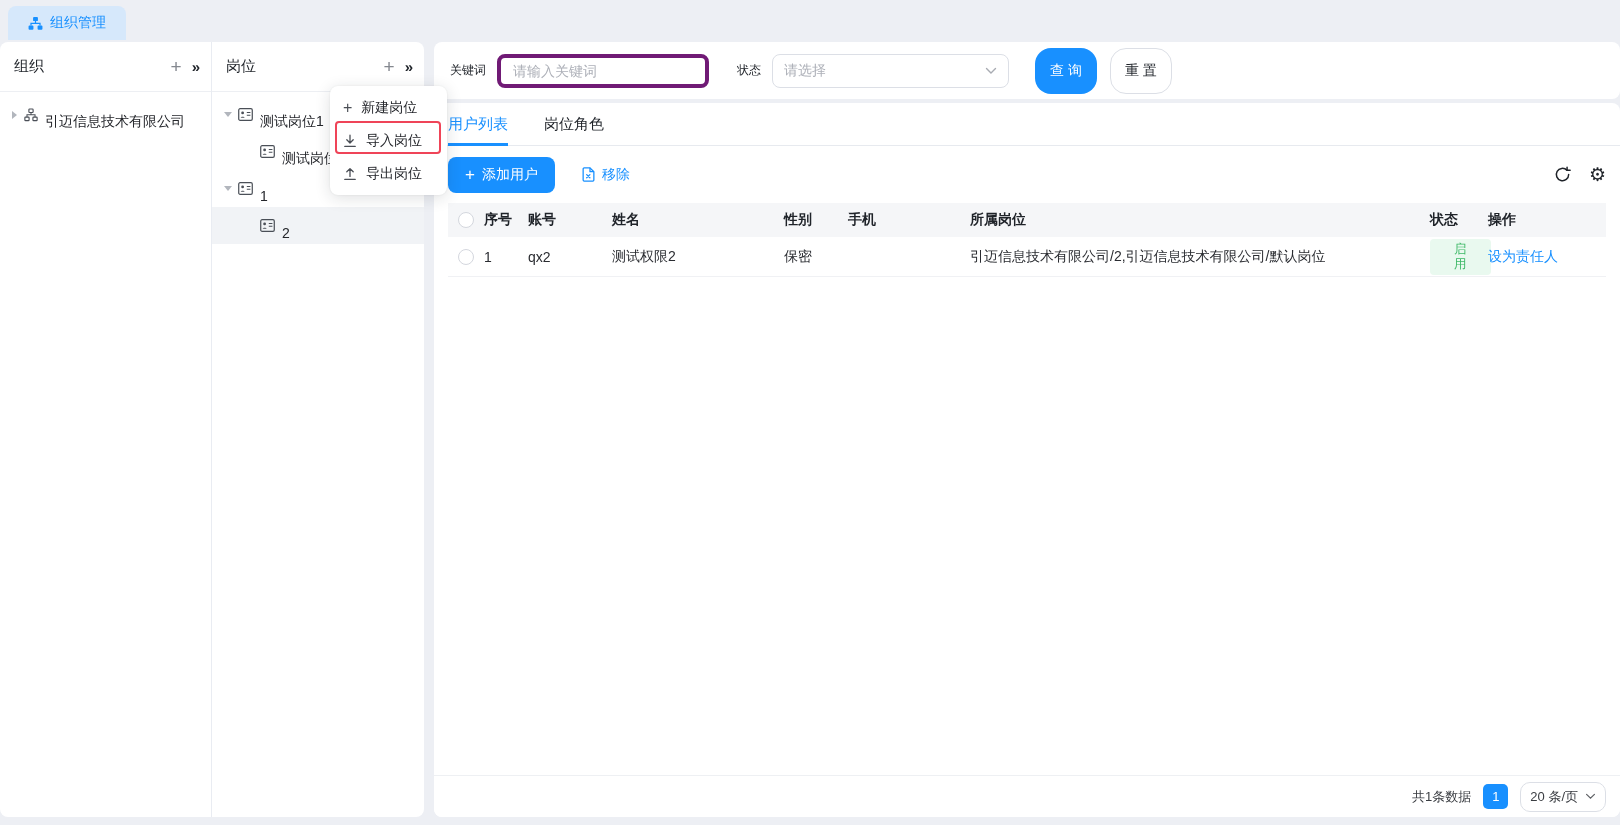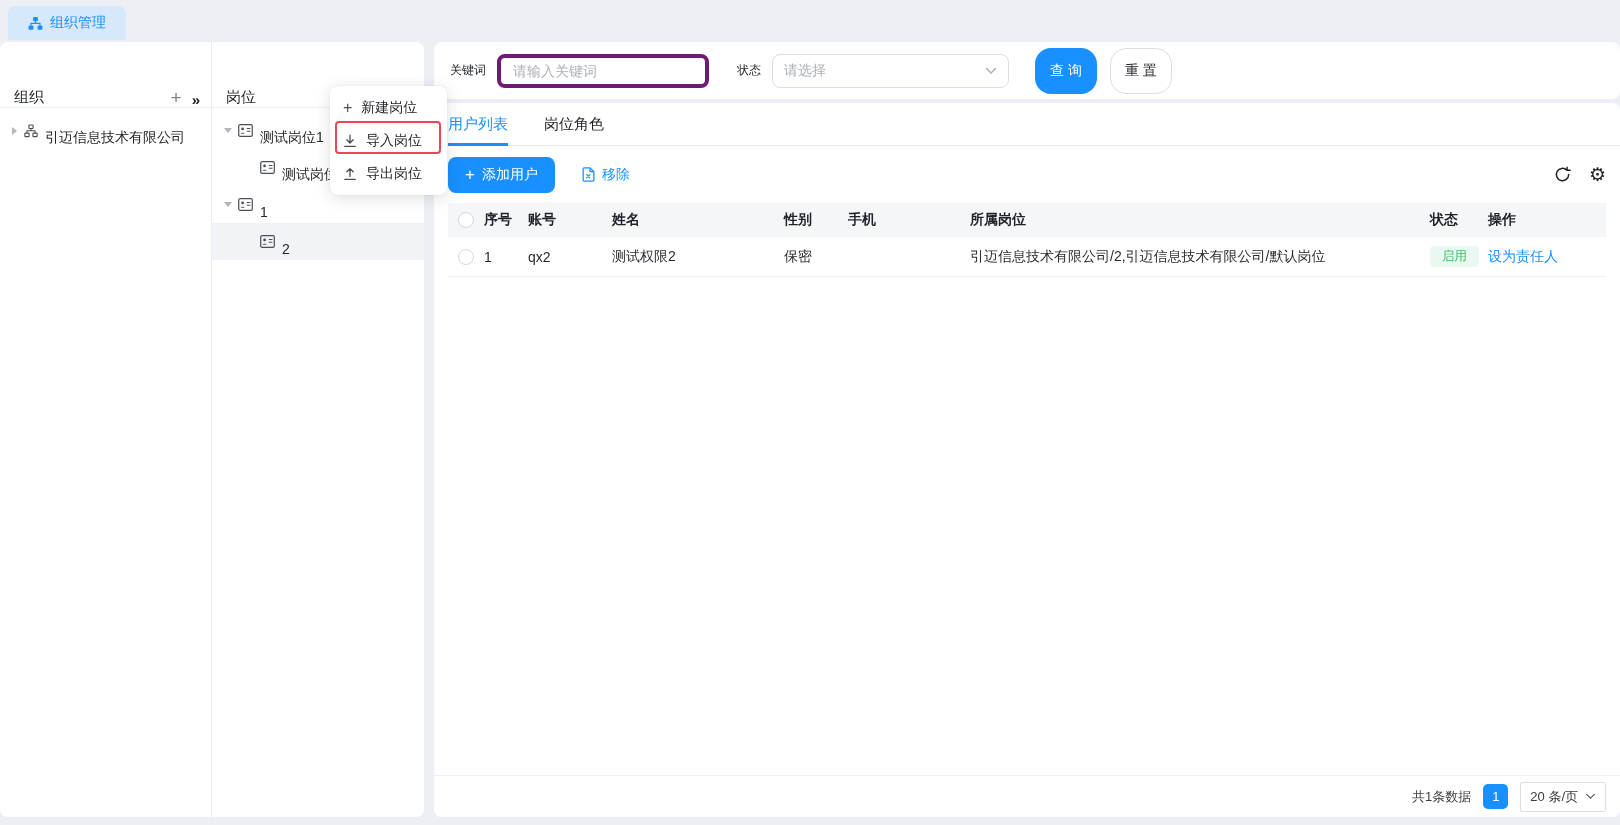--- a/index.html
+++ b/index.html
@@ -9,21 +9,21 @@
     background:#edeff4; color:#1f2329;
     font-family:"Liberation Sans","DejaVu Sans",sans-serif;
   }
   
   .tabbar{position:absolute;left:0;top:0;width:100%;height:40px;background:#edeff4;display:flex;align-items:flex-end;padding-left:8px;}
   .app-tab{height:34px;background:#d6e8fb;border-radius:8px 8px 0 0;display:flex;align-items:center;gap:7px;padding:0 20px;color:#1890ff;font-size:14px;cursor:pointer;}
   
   .left-card{position:absolute;left:0;top:42px;bottom:8px;width:424px;background:#fff;border-radius:8px;display:flex;z-index:1;}
   .org-col{width:212px;border-right:1px solid #e9ecf2;display:flex;flex-direction:column;}
   .pos-col{flex:1;display:flex;flex-direction:column;}
-  .panel-header{height:66px;display:flex;align-items:flex-end;padding:0 12px 0 14px;border-bottom:1px solid #edeff3;flex:none;}
+  .panel-header{height:50px;display:flex;align-items:center;padding:0 12px 0 14px;border-bottom:1px solid #edeff3;flex:none;}
   .panel-title{flex:1;font-size:15px;color:#1f2329;}
   .hdr-ic{color:#84888f;font-size:19px;line-height:1;margin-left:10px;cursor:pointer;font-weight:400;}
   .hdr-ic.dbl{color:#1f2329;font-size:15px;font-weight:bold;letter-spacing:-1px;}
   .tree{padding-top:4px;}
   .tree-row{height:37px;display:flex;align-items:center;font-size:14px;color:#24262b;cursor:pointer;}
   .tree-row.selected{background:#f1f3f6;}
   .lv1{padding-left:8px;} .lv2{padding-left:30px;} .orgpad{padding-left:6px;}
   .caret-slot{width:16px;display:flex;justify-content:center;flex:none;}
   .caret-d{width:0;height:0;border-left:4.5px solid transparent;border-right:4.5px solid transparent;border-top:5.5px solid #b2b6bd;}
   .caret-r{width:0;height:0;border-top:4.5px solid transparent;border-bottom:4.5px solid transparent;border-left:5.5px solid #b2b6bd;}
@@ -59,26 +59,26 @@
   .c-check{width:36px;display:flex;justify-content:center;flex:none;}
   .c-idx{width:44px;flex:none;}
   .c-acc{width:84px;flex:none;}
   .c-name{width:172px;flex:none;}
   .c-gender{width:64px;flex:none;}
   .c-phone{width:122px;flex:none;}
   .c-pos{flex:1;min-width:0;white-space:nowrap;overflow:hidden;}
   .c-status{width:58px;flex:none;}
   .c-op{width:118px;flex:none;}
   .chk{width:16px;height:16px;border:1px solid #d4d7de;border-radius:50%;background:#fff;cursor:pointer;}
-  .badge{display:inline-block;background:#e9f9ef;color:#3eb967;font-size:12.5px;padding:3px 12px;border-radius:4px;line-height:1.2;}
+  .badge{display:inline-block;background:#e9f9ef;color:#3eb967;font-size:12.5px;padding:3px 24px;border-radius:4px;line-height:1.2;}
   .link{color:#1890ff;cursor:pointer;}
   
   .table-footer{position:absolute;left:0;right:0;bottom:0;height:42px;border-top:1px solid #eef0f3;display:flex;align-items:center;justify-content:flex-end;padding-right:14px;font-size:13px;color:#3a3d42;background:#fff;}
   .page-cur{width:25px;height:25px;background:#1890ff;color:#fff;border-radius:5px;display:flex;align-items:center;justify-content:center;font-size:13px;margin:0 12px;cursor:pointer;}
-  .page-size{height:30px;border:1px solid #dcdfe6;border-radius:2px;display:flex;align-items:center;gap:7px;padding:0 9px;font-size:13px;cursor:pointer;background:#fff;}
+  .page-size{height:30px;border:1px solid #dcdfe6;border-radius:10px;display:flex;align-items:center;gap:7px;padding:0 9px;font-size:13px;cursor:pointer;background:#fff;}
   
   .context-menu{position:absolute;left:330px;top:86px;width:117px;background:#fff;border-radius:8px;box-shadow:0 3px 16px rgba(31,35,41,.14),0 0 2px rgba(31,35,41,.08);padding:5px 0;z-index:60;}
   .menu-item{height:33px;display:flex;align-items:center;gap:9px;padding:0 13px;font-size:14px;color:#24262b;cursor:pointer;}
   .menu-item .mi-plus{font-size:16px;color:#4a4e55;line-height:1;}
   .hl-ring{position:absolute;left:5px;top:35px;width:106px;height:33px;border:2.5px solid #ef4458;border-radius:4px;pointer-events:none;z-index:70;}
   svg{display:block;}
 </style>
 </head>
 <body>
 

